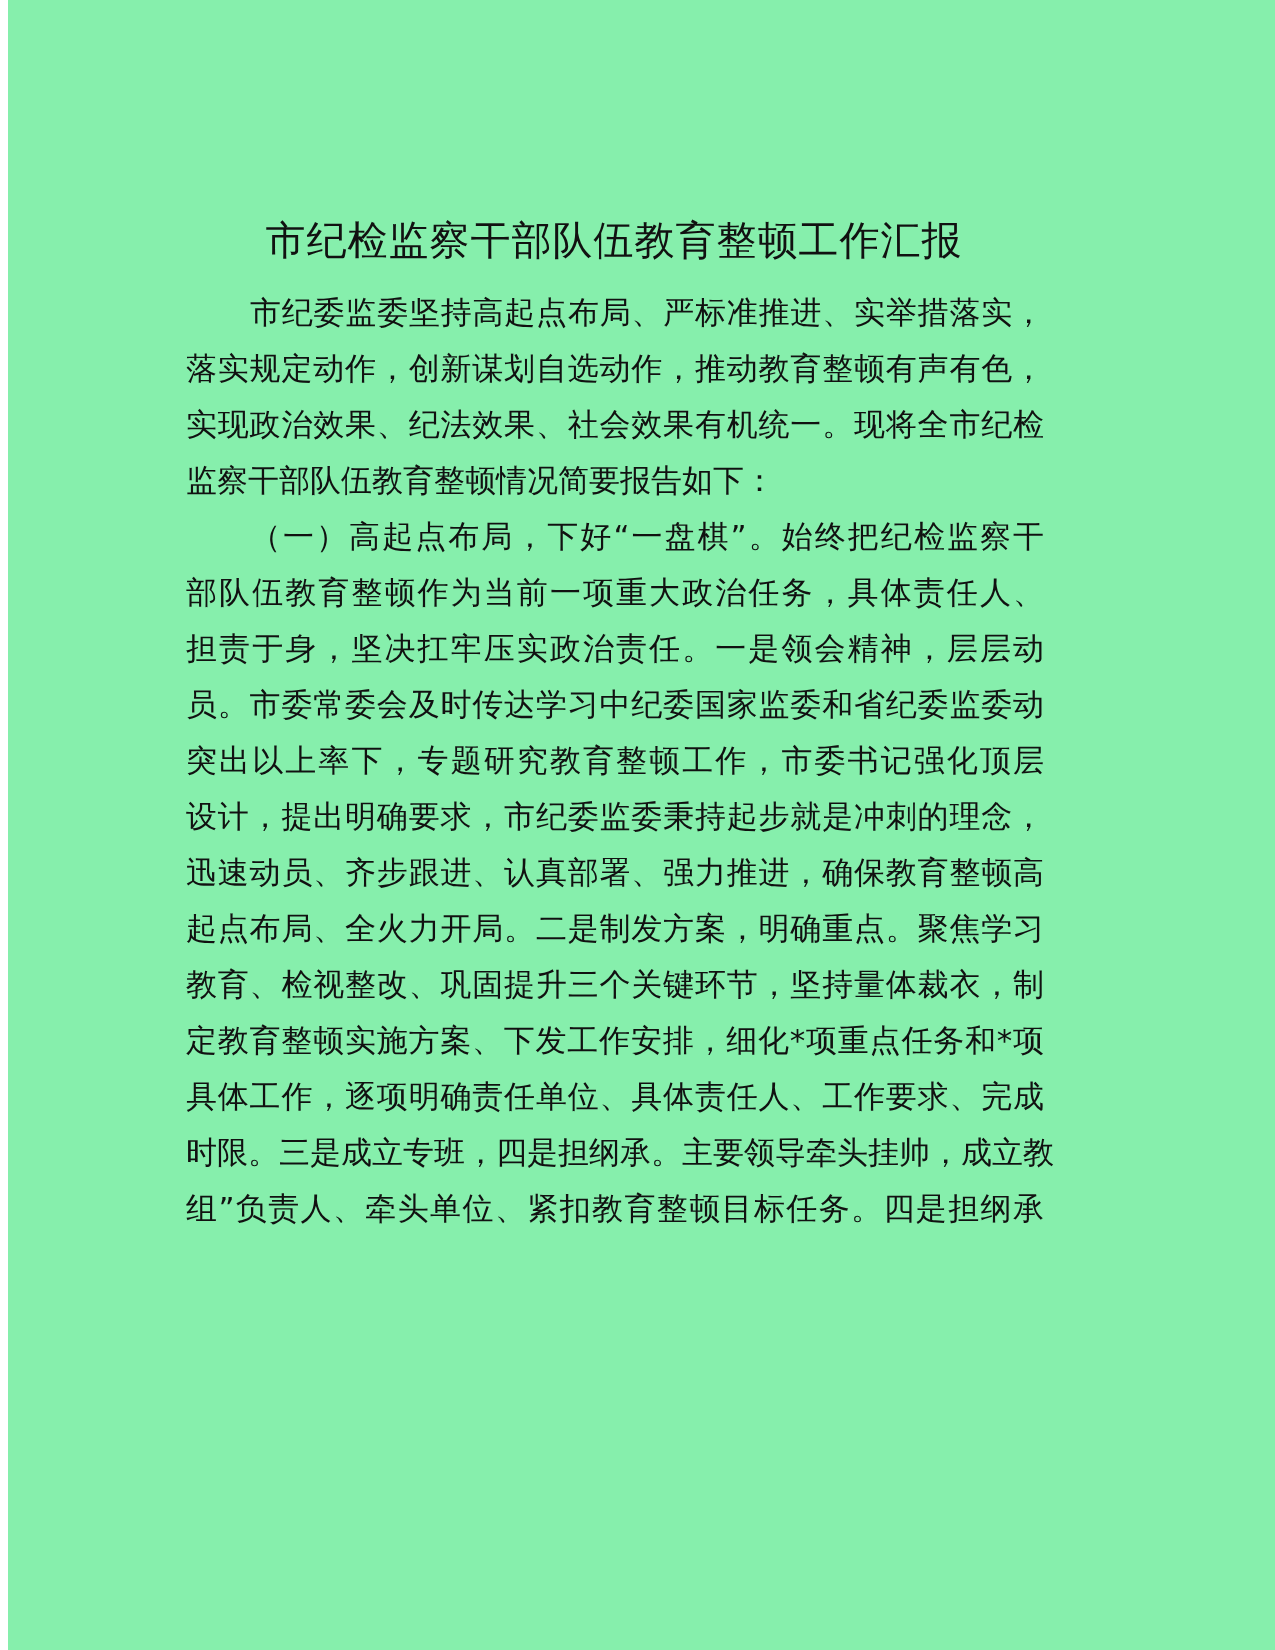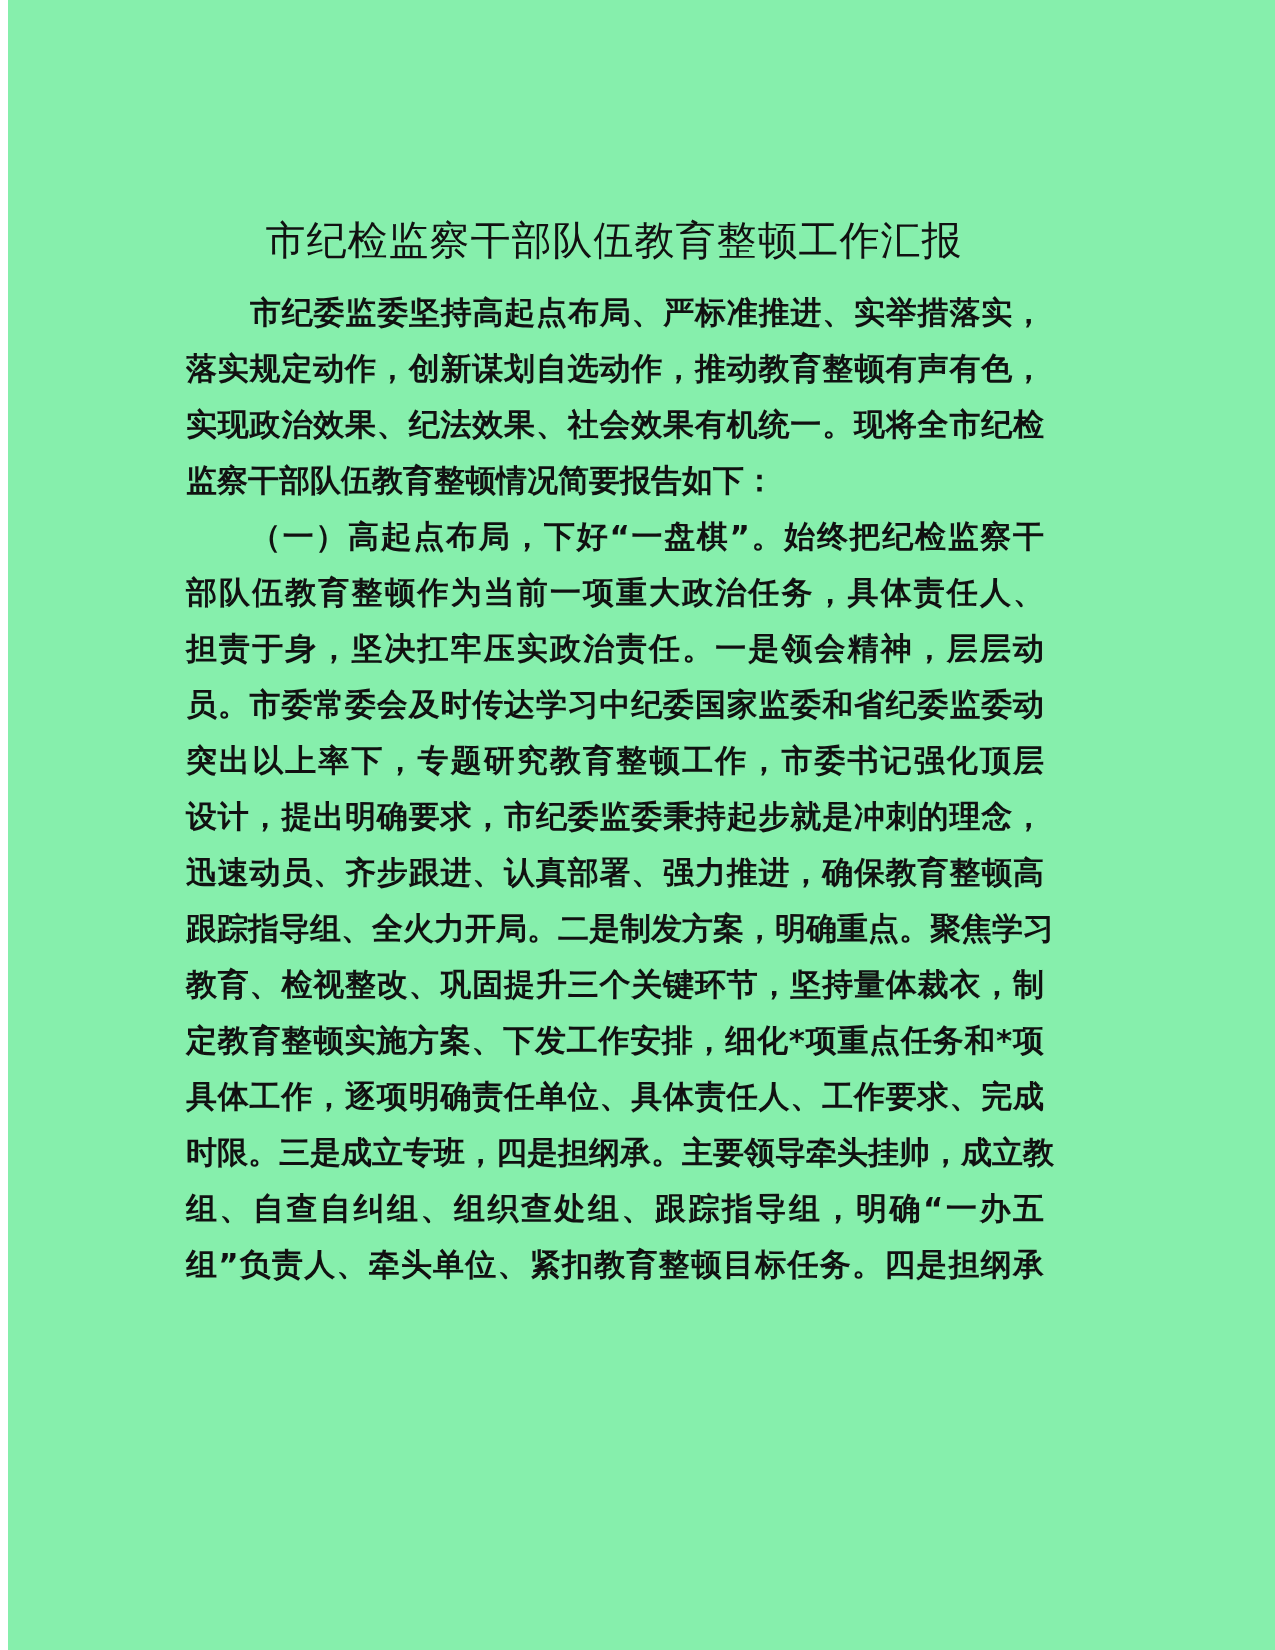--- a/index.html
+++ b/index.html
@@ -13,21 +13,21 @@
     position: absolute; left: 0; top: 212px; width: 1212px;
     text-align: center; font-size: 40px; line-height: 56px;
     letter-spacing: 1px; color: #111;
   }
   .body {
     position: absolute; left: 178px; top: 284px; width: 858px;
   }
   .line {
     display: block; height: 56px; line-height: 56px;
     font-size: 31px; white-space: nowrap; text-align: justify;
-    text-align-last: justify; color: #111; font-weight: bold;
+    text-align-last: justify; color: #111;
   }
   .line.indent { padding-left: 64px; }
   .line.last { text-align-last: left; }
   .para2 { margin-top: 0; }
 </style>
 </head>
 <body>
 
 <div class="page">
   <div class="title">市纪检监察干部队伍教育整顿工作汇报</div>
@@ -40,22 +40,21 @@
       <span class="line last">监察干部队伍教育整顿情况简要报告如下：</span>
     </div>
     <div class="para2">
       <span class="line indent">（一）高起点布局，下好“一盘棋”。始终把纪检监察干</span>
       <span class="line">部队伍教育整顿作为当前一项重大政治任务，具体责任人、</span>
       <span class="line">担责于身，坚决扛牢压实政治责任。一是领会精神，层层动</span>
       <span class="line">员。市委常委会及时传达学习中纪委国家监委和省纪委监委动</span>
       <span class="line">突出以上率下，专题研究教育整顿工作，市委书记强化顶层</span>
       <span class="line">设计，提出明确要求，市纪委监委秉持起步就是冲刺的理念，</span>
       <span class="line">迅速动员、齐步跟进、认真部署、强力推进，确保教育整顿高</span>
-      <span class="line">跟踪指导组、全火力开局。二是制发方案，明确重点。聚焦学习</span>
+      <span class="line">起点布局、全火力开局。二是制发方案，明确重点。聚焦学习</span>
       <span class="line">教育、检视整改、巩固提升三个关键环节，坚持量体裁衣，制</span>
       <span class="line">定教育整顿实施方案、下发工作安排，细化*项重点任务和*项</span>
       <span class="line">具体工作，逐项明确责任单位、具体责任人、工作要求、完成</span>
       <span class="line">时限。三是成立专班，四是担纲承。主要领导牵头挂帅，成立教</span>
-      <span class="line">组、自查自纠组、组织查处组、跟踪指导组，明确“一办五</span>
       <span class="line">组”负责人、牵头单位、紧扣教育整顿目标任务。四是担纲承</span>
     </div>
   </div>
 </div>
 
 </body></html>

